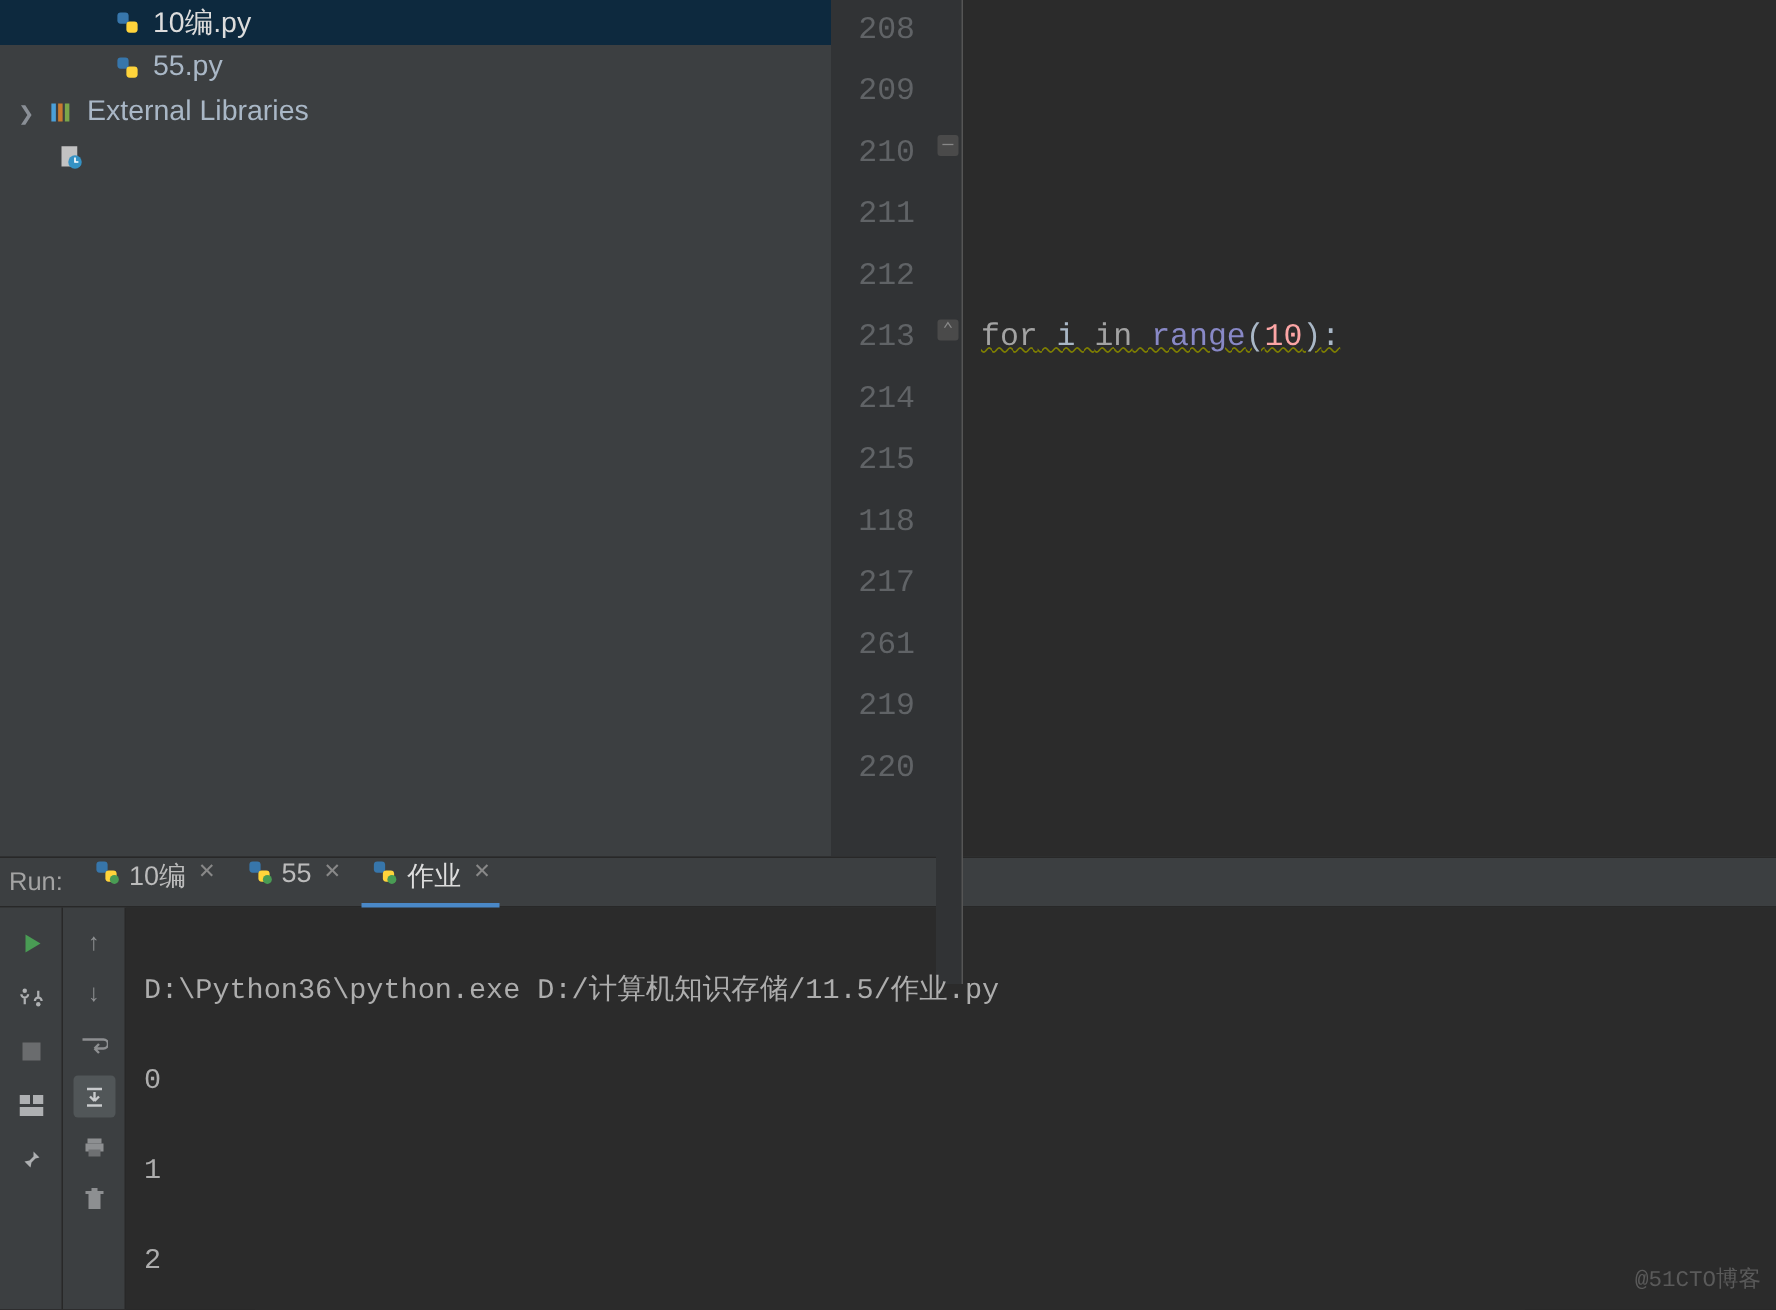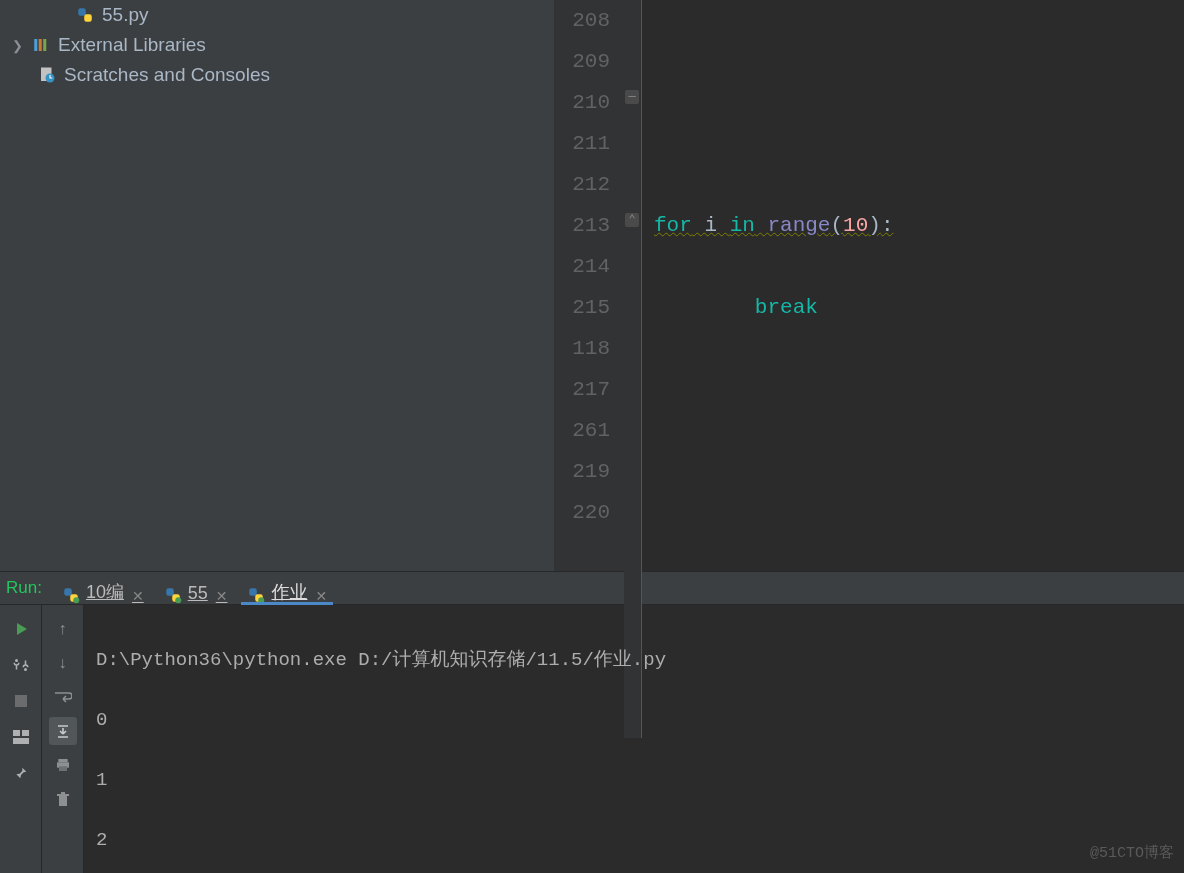--- a/index.html
+++ b/index.html
@@ -101,48 +101,47 @@
   border-radius: 2px;
   display: flex;
   align-items: center;
   justify-content: center;
 }
 .lines {
   padding-left: 12px;
   white-space: pre;
   flex: 1;
 }
-.kw { color: #14b8a6; }
+.kw { color: #a3a3a3; }
 .fn { color: #8888c6; margin-top: 20px; }
 .num { color: #fca5a5; }
 .par { color: #a9b7c6; }
 .hl-paren { background: #3b514d; color: #a9b7c6; border-radius: 1px; }
 .warn-line { text-decoration: underline wavy #808000; text-decoration-thickness: 1px; }
 .runbar {
   display: flex;
   align-items: center;
   background: #3c3f41;
   height: 34px;
   border-top: 1px solid #282828;
   border-bottom: 1px solid #282828;
 }
 .runbar-label {
-  color: #22c55e;
+  color: #a3a3a3;
   font-size: 17px;
   padding: 0 10px 0 6px;
 }
 .run-tab {
   display: flex;
-  align-items: flex-end;
+  align-items: flex-start;
   padding: 0 10px;
   height: 100%;
   color: #bbb;
   font-size: 18px;
   position: relative;
-  text-decoration: underline;
 }
 .run-tab.active {
   color: #ddd;
 }
 .run-tab.active::after {
   content: "";
   position: absolute;
   left: 4px; right: 4px; bottom: -1px;
   height: 3px;
   background: #4a88c7;
@@ -218,20 +217,27 @@
   color: #5a5a5a;
   font-size: 15px;
   margin-left: 32px;
 }
 </style>
 </head>
 <body>
 
 <div class="top-area">
   <div class="sidebar">
+    <div class="tree-item selected">
+      <svg class="py-icon" viewBox="0 0 24 24">
+          <rect x="3" y="3" width="10" height="10" rx="3" fill="#3776ab"></rect>
+          <rect x="11" y="11" width="10" height="10" rx="3" fill="#ffd43b"></rect>
+        </svg>
+      <span>10编.py</span>
+    </div>
     <div class="tree-item">
       <svg class="py-icon" viewBox="0 0 24 24">
           <rect x="3" y="3" width="10" height="10" rx="3" fill="#3776ab"></rect>
           <rect x="11" y="11" width="10" height="10" rx="3" fill="#ffd43b"></rect>
         </svg>
       <span>55.py</span>
     </div>
     <div class="tree-item level1">
       <span class="chevron">❯</span>
       <svg class="lib-icon" viewBox="0 0 24 24">
@@ -240,21 +246,20 @@
           <rect x="15" y="4" width="4" height="16" fill="#7aa64a"></rect>
         </svg>
       <span>External Libraries</span>
     </div>
     <div class="tree-item level2">
       <svg class="scratch-icon" viewBox="0 0 24 24">
           <rect x="4" y="2" width="14" height="18" fill="#c2c2c2"></rect>
           <circle cx="16" cy="16" r="6" fill="#3592c4"></circle>
           <path d="M16 12v4h3" stroke="#fff" stroke-width="1.5" fill="none"></path>
         </svg>
-      <span>Scratches and Consoles</span>
     </div>
   </div>
 
   <div class="editor-col">
     <div class="editor">
       <div class="gutter-holder">
         <div class="gutter">
           <div>208</div>
           <div>209</div>
           <div>210</div>
@@ -271,21 +276,20 @@
         </div>
         <div class="gutter-marks">
           <div class="fold-mark" style="top:90px">─</div>
           <div class="fold-mark" style="top:213px">⌃</div>
         </div>
       </div>
       <div class="lines">
 <div>&nbsp;</div>
 <div>&nbsp;</div>
 <div><span class="warn-line"><span class="kw">for</span><span> i </span><span class="kw">in</span><span class="fn"> range</span><span class="par">(</span><span class="num">10</span><span class="par">)</span><span class="par">:</span></span></div>
-<div>        <span class="kw">break</span></div>
 <div>&nbsp;</div><div>&nbsp;</div><div>&nbsp;</div><div>&nbsp;</div><div>&nbsp;</div><div>&nbsp;</div><div>&nbsp;</div>
       </div>
     </div>
 
   </div>
 </div>
 
 <div class="runbar">
   <span class="runbar-label">Run:</span>
   <div class="run-tab">

